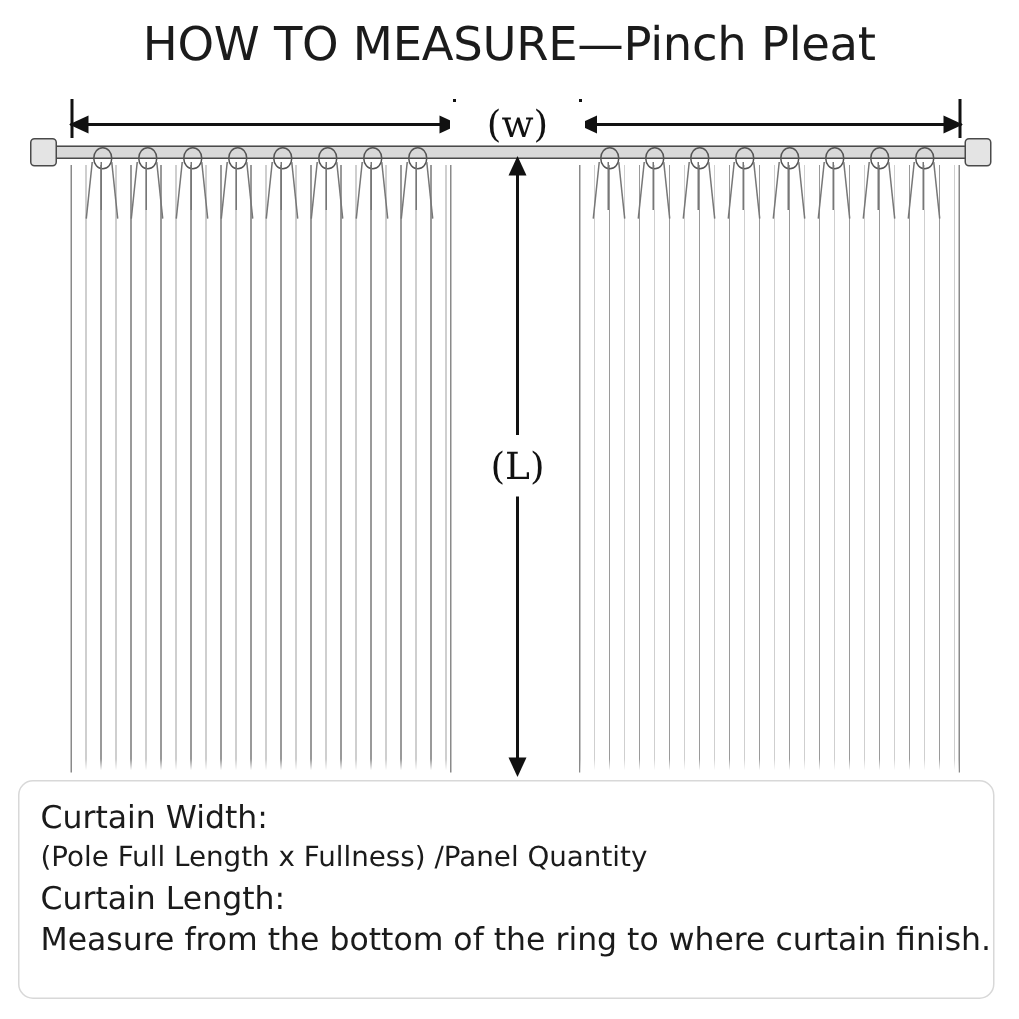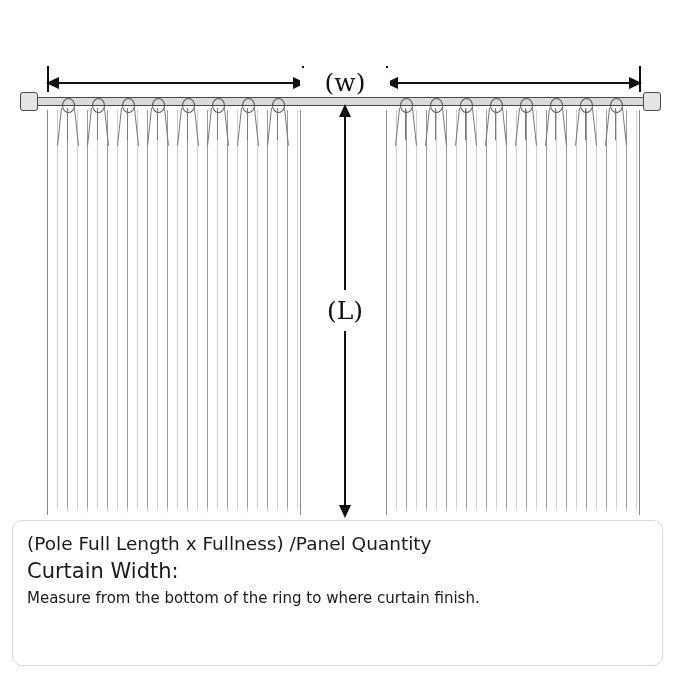--- a/index.html
+++ b/index.html
@@ -221,27 +221,28 @@
     box-sizing: border-box;
     padding: 10px 14px 0 14px;
   }
   .line {
     color: #1b1b1b;
     white-space: nowrap;
   }
   .line.head  { font-size: 21px; line-height: 28px; }
   .line.sub   { font-size: 18.5px; line-height: 26px; }
   .line.note  { font-size: 18.5px; line-height: 28px; color: #9b1b1b; }
-  .line.last  { font-size: 15px; line-height: 26px; }
+  .line.last  { font-size: 21px; line-height: 26px; }
 </style>
 </head>
 <body>
 
 <div id="page">
 
+  <div class="title">HOW TO MEASURE—Pinch Pleat</div>
 
   <div class="diagram">
 
     <div class="tick t1"></div>
     <div class="tick t2"></div>
     <div class="tick t3"></div>
     <div class="tick t4"></div>
 
     <div class="warrow a">
       <span class="arrowhead left"></span>
@@ -335,18 +336,19 @@
 
     <div class="larrow">
       <span class="varrowhead up"></span>
       <span class="varrowhead down"></span>
     </div>
     <div class="l-label">(L)</div>
 
   </div>
 
   <div class="infobox">
+    <div class="line head">Curtain Width:</div>
     <div class="line sub">(Pole Full Length x Fullness) /Panel Quantity</div>
-    <div class="line head">Curtain Width:</div>
+    <div class="line head">Curtain Length:</div>
     <div class="line last">Measure from the bottom of the ring to where curtain finish.</div>
   </div>
 
 </div>
 
 </body></html>

